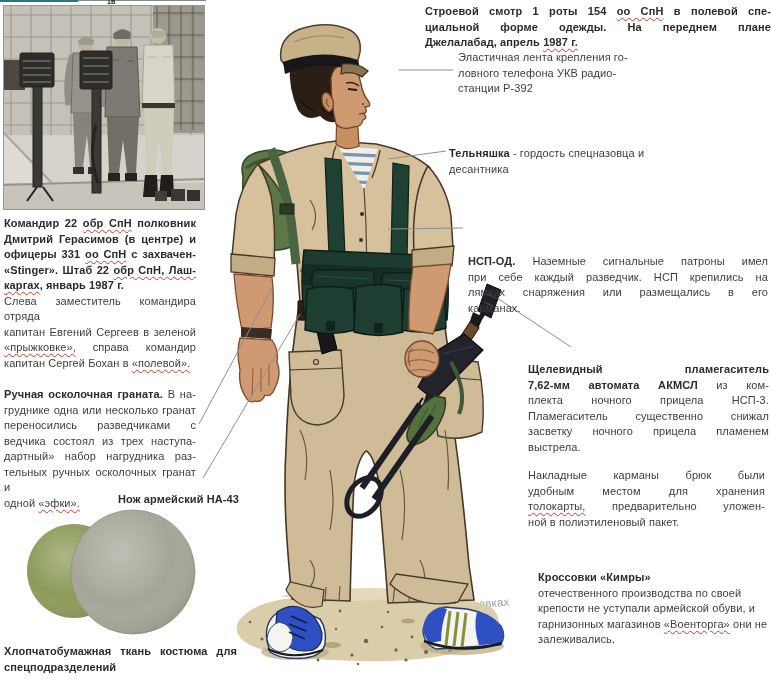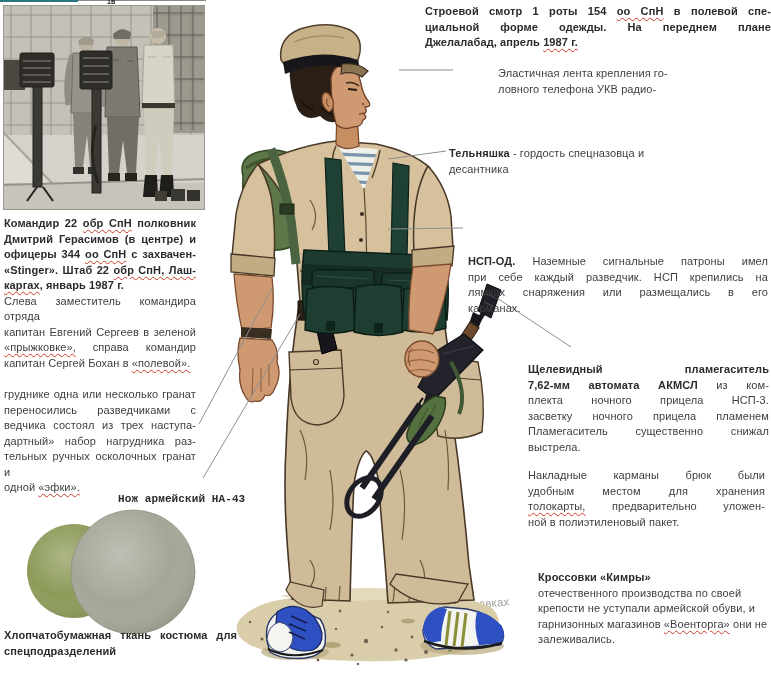--- a/index.html
+++ b/index.html
@@ -303,75 +303,77 @@
       <line x1="272" y1="288" x2="199" y2="424"></line>
       <line x1="300" y1="314" x2="203" y2="478"></line>
     </g>
   </svg>
 
   <div class="tblock" style="left:425px;top:4px;width:346px;">
       <div class="tline jline"><span class="b">Строевой смотр 1 роты 154 </span><span class="b sq">оо СпН</span><span class="b"> в полевой спе-</span></div>
       <div class="tline jline"><span class="b">циальной форме одежды. На переднем плане</span></div>
       <div class="tline"><span class="b">Джелалабад, апрель </span><span class="b sq">1987 г.</span></div>
     </div>
-  <div class="tblock" style="left:458px;top:66px;width:200px;margin-left:40px;">
+  <div class="tblock" style="left:458px;top:50px;width:200px;">
       <div class="tline"><span>Эластичная лента крепления го-</span></div>
       <div class="tline"><span>ловного телефона УКВ радио-</span></div>
+      <div class="tline"><span>станции Р-392</span></div>
     </div>
   <div class="tblock" style="left:449px;top:146px;width:225px;">
       <div class="tline"><span class="b">Тельняшка</span><span> - гордость спецназовца и</span></div>
       <div class="tline"><span>десантника</span></div>
     </div>
   <div class="tblock" style="left:468px;top:222px;width:300px;margin-top:32px;">
       <div class="tline jline"><span class="b">НСП-ОД.</span><span> Наземные сигнальные патроны имел</span></div>
       <div class="tline jline"><span>при себе каждый разведчик. НСП крепились на</span></div>
       <div class="tline jline"><span>лямках снаряжения или размещались в его</span></div>
       <div class="tline"><span>карманах.</span></div>
     </div>
   <div class="tblock" style="left:528px;top:362px;width:241px;">
       <div class="tline jline"><span class="b">Щелевидный пламегаситель</span></div>
       <div class="tline jline"><span class="b">7,62-мм автомата АКМСЛ</span><span> из ком-</span></div>
       <div class="tline jline"><span>плекта ночного прицела НСП-3.</span></div>
+      <div class="tline jline"><span>Пламегаситель существенно снижал</span></div>
       <div class="tline jline"><span>засветку ночного прицела пламенем</span></div>
-      <div class="tline jline"><span>Пламегаситель существенно снижал</span></div>
       <div class="tline"><span>выстрела.</span></div>
     </div>
   <div class="tblock" style="left:528px;top:468px;width:237px;">
       <div class="tline jline"><span>Накладные карманы брюк были</span></div>
       <div class="tline jline"><span>удобным местом для хранения</span></div>
       <div class="tline jline"><span class="sq">толокарты,</span><span> предварительно уложен-</span></div>
       <div class="tline"><span>ной в полиэтиленовый пакет.</span></div>
     </div>
   <div class="tblock" style="left:538px;top:570px;width:233px;">
       <div class="tline"><span class="b">Кроссовки «Кимры»</span></div>
       <div class="tline"><span>отечественного производства по своей</span></div>
       <div class="tline"><span>крепости не уступали армейской обуви, и</span></div>
       <div class="tline"><span>гарнизонных магазинов </span><span class="sq">«Военторга»</span><span> они не</span></div>
       <div class="tline"><span>залеживались.</span></div>
     </div>
   <div class="tblock" style="left:4px;top:216px;width:192px;">
       <div class="tline jline"><span class="b">Командир 22 </span><span class="b sq">обр СпН</span><span class="b"> полковник</span></div>
       <div class="tline jline"><span class="b">Дмитрий Герасимов (в центре) и</span></div>
-      <div class="tline jline"><span class="b">офицеры 344 </span><span class="b sq">оо СпН</span><span class="b"> с захвачен-</span></div>
+      <div class="tline jline"><span class="b">офицеры 331 </span><span class="b sq">оо СпН</span><span class="b"> с захвачен-</span></div>
       <div class="tline jline"><span class="b">«Stinger». Штаб 22 </span><span class="b sq">обр СпН, Лаш-</span></div>
       <div class="tline"><span class="b sq">каргах</span><span class="b">, январь 1987 г.</span></div>
       <div class="tline jline"><span>Слева заместитель командира отряда</span></div>
       <div class="tline jline"><span>капитан Евгений Сергеев в зеленой</span></div>
       <div class="tline jline"><span class="sq">«прыжковке»,</span><span> справа командир</span></div>
       <div class="tline"><span>капитан Сергей Бохан в </span><span class="sq">«полевой».</span></div>
     </div>
   <div class="tblock" style="left:4px;top:387px;width:192px;">
+      <div class="tline jline"><span class="b">Ручная осколочная граната.</span><span> В на-</span></div>
       <div class="tline jline"><span>груднике одна или несколько гранат</span></div>
       <div class="tline jline"><span>переносились разведчиками с</span></div>
       <div class="tline jline"><span>ведчика состоял из трех наступа-</span></div>
       <div class="tline jline"><span>дартный» набор нагрудника раз-</span></div>
       <div class="tline jline"><span>тельных ручных осколочных гранат и</span></div>
       <div class="tline"><span>одной </span><span class="sq">«эфки».</span></div>
     </div>
-  <div class="tblock" style="left:118px;top:492px;width:180px;white-space:nowrap;font-family:Liberation Mono, monospace;">
+  <div class="tblock" style="left:118px;top:492px;width:180px;white-space:nowrap;">
       <div class="tline"><span class="b">Нож армейский НА-43</span></div>
     </div>
-  <div class="tblock" style="left:4px;top:628px;width:233px;">
+  <div class="tblock" style="left:4px;top:644px;width:233px;">
       <div class="tline jline"><span class="b">Хлопчатобумажная ткань костюма для</span></div>
       <div class="tline"><span class="b">спецподразделений</span></div>
     </div>
 
 </div>
 
 </body></html>

